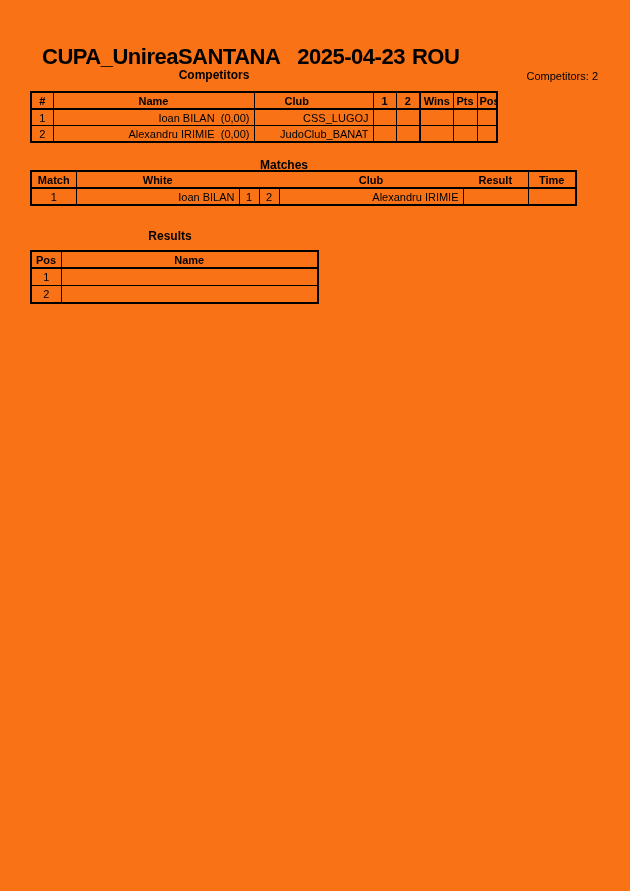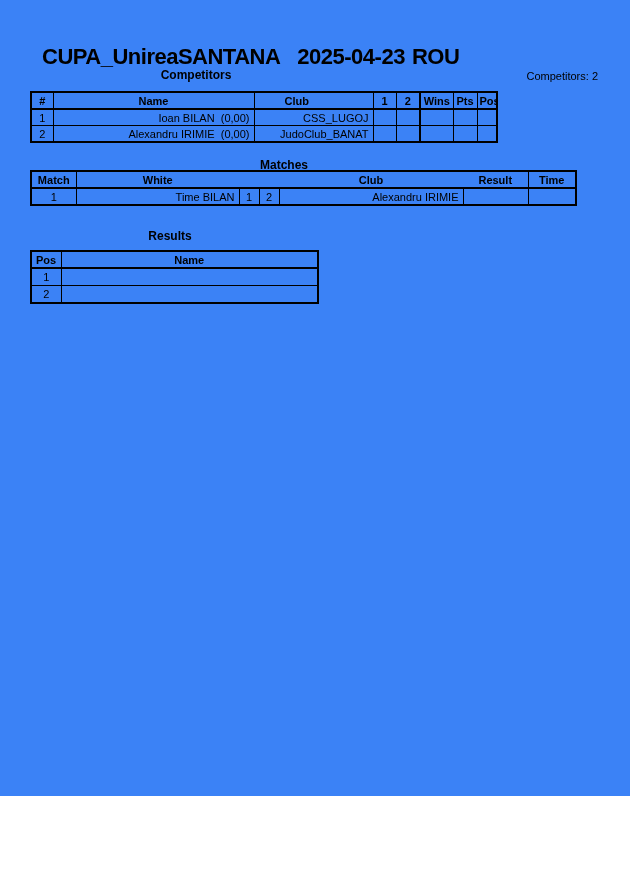--- a/index.html
+++ b/index.html
@@ -5,22 +5,22 @@
   html, body {
     margin: 0;
     padding: 0;
     background: #ffffff;
     font-family: "Liberation Sans", "DejaVu Sans", sans-serif;
     color: #000000;
   }
   .page {
     position: relative;
     width: 630px;
-    height: 796px;
-    background: #3b82f6;
+    height: 891px;
+    background: #f97316;
     overflow: hidden;
   }
 
   
   .doc-title {
     position: absolute;
     left: 42px;
     top: 44px;
     display: flex;
     align-items: baseline;
@@ -33,21 +33,21 @@
   .doc-title .gap2 { margin-left: 7px;  }
   .doc-title .gap3 { margin-left: 22px; }
 
   .section-title {
     position: absolute;
     font-size: 12px;
     font-weight: bold;
     text-align: center;
     white-space: pre;
   }
-  .st-competitors { left: 16px; width: 360px; top: 68px; }
+  .st-competitors { left: 34px; width: 360px; top: 68px; }
   .st-matches     { left: 30px; width: 508px; top: 158px; }
   .st-results     { left: 30px; width: 280px; top: 229px; }
 
   .competitors-count {
     position: absolute;
     top: 70px;
     right: 32px;
     font-size: 11px;
     white-space: pre;
   }
@@ -185,21 +185,21 @@
         <th></th>
         <th></th>
         <th>Club</th>
         <th>Result</th>
         <th class="sep-l">Time</th>
       </tr>
     </thead>
     <tbody>
       <tr>
         <td class="num">1</td>
-        <td class="name-cell">Time BILAN</td>
+        <td class="name-cell">Ioan BILAN</td>
         <td class="num">1</td>
         <td class="num">2</td>
         <td class="name-cell">Alexandru IRIMIE</td>
         <td></td>
         <td></td>
       </tr>
     </tbody>
   </table>
 
   <div class="section-title st-results">Results</div>

